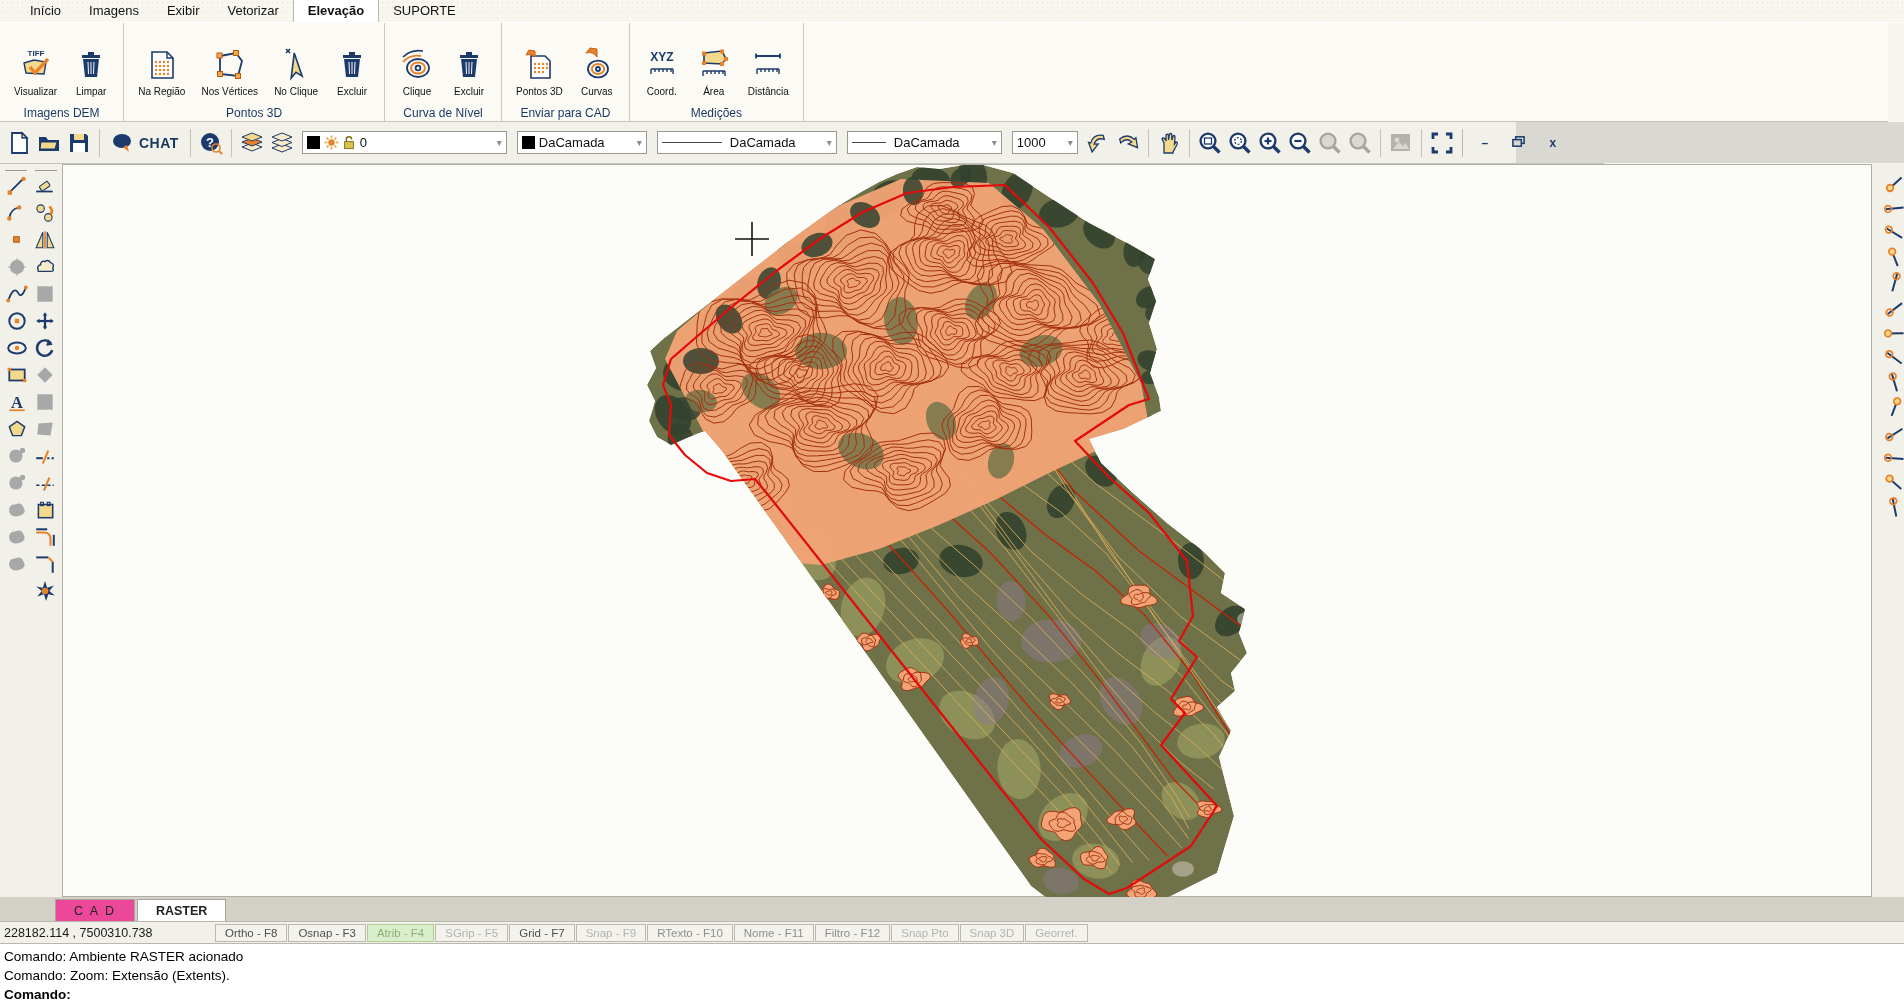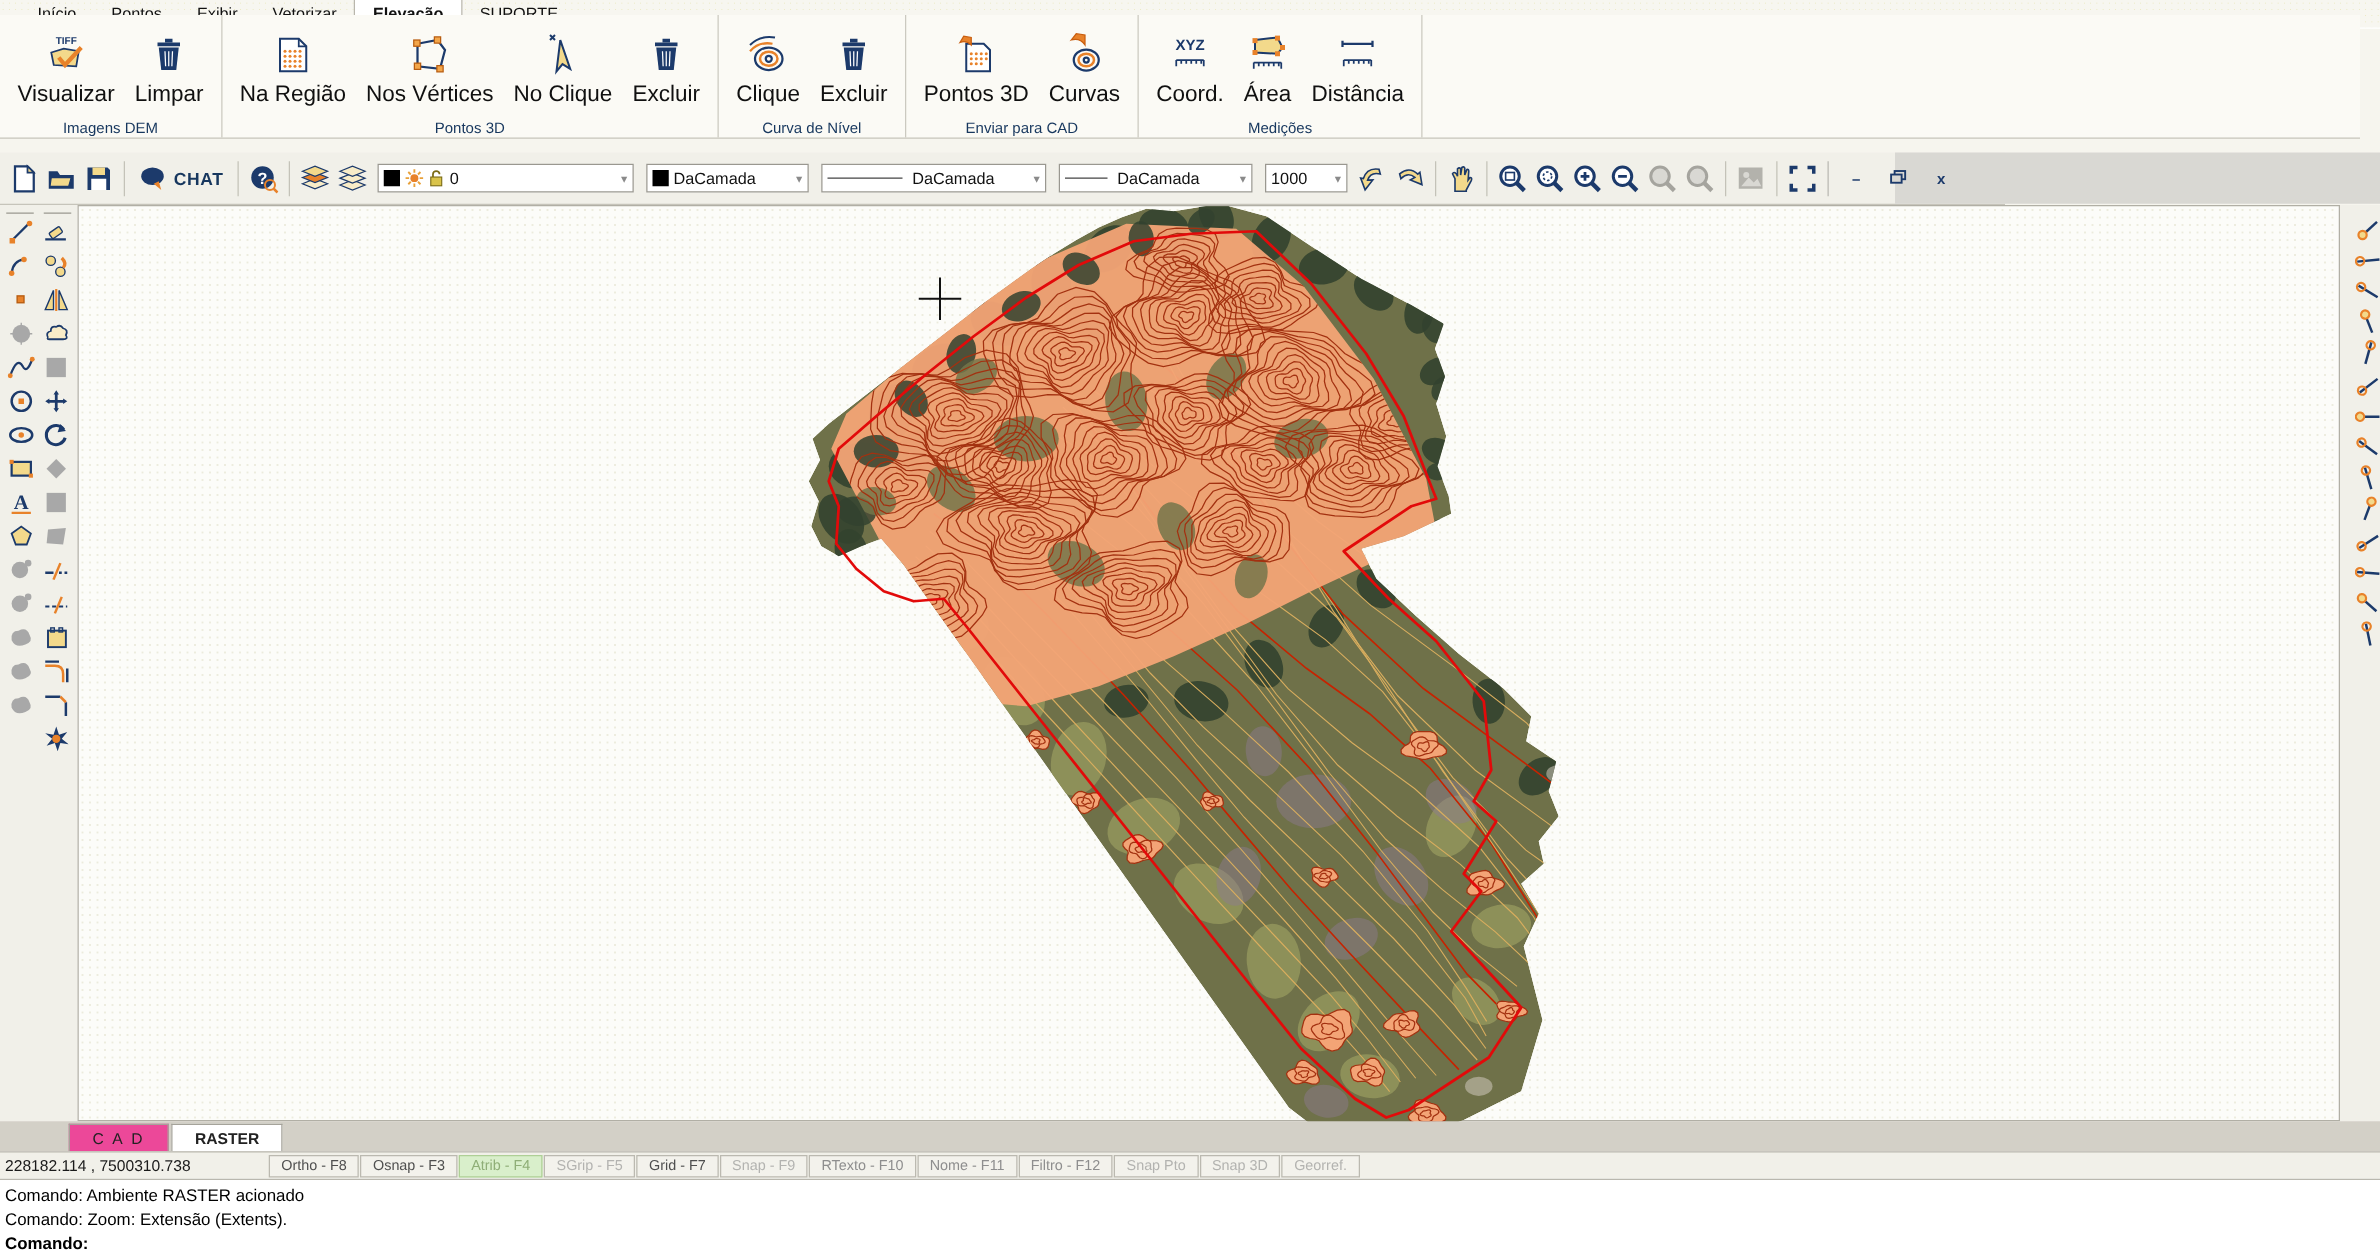--- a/index.html
+++ b/index.html
@@ -11,30 +11,30 @@
     background-color:#f7f6f0;
     background-image:radial-gradient(#e9e5b8 18%, transparent 20%);
     background-size:5px 5px;
   }
   
   .menubar { position:absolute; left:0; top:0; width:1904px; height:23px;
     display:flex; align-items:flex-end; padding-left:16px; border-bottom:1px solid #ffffff; }
   .menutab { padding:3px 14px 4px; font-size:13px; color:#111; cursor:default; }
   .menutab.active { font-weight:bold; background:#ffffff; border:1px solid #b9b6ac; border-bottom:none; }
   
-  .ribbon { position:absolute; left:0; top:12px; width:1888px; height:99px;
+  .ribbon { position:absolute; left:0; top:23px; width:1888px; height:99px;
     background:#fbfaf5; border-bottom:1px solid #c6c4ba; display:flex; }
   .rgroup { position:relative; display:flex; align-items:flex-start; padding:4px 6px 18px;
     border-right:1px solid #cbc9c0; }
   .rgroup-label { position:absolute; bottom:1px; left:0; width:100%; text-align:center;
     font-weight:normal; color:#17375e; font-size:12px; }
   .ritem { display:flex; flex-direction:column; align-items:center; justify-content:flex-end;
     padding:2px 8px; height:72px; cursor:default; }
   .ritem svg { width:36px; height:36px; margin-bottom:3px; }
-  .ritem .rlab { font-size:18px; color:#101010; white-space:nowrap; }
+  .ritem .rlab { font-size:10px; color:#101010; white-space:nowrap; }
   
   .toolbar { position:absolute; left:0; top:122px; width:1604px; height:42px;
     background:#f1f0e9; border-bottom:1px solid #c6c4ba; display:flex; align-items:center; padding-left:4px; }
   .toolbar .graytail { position:absolute; left:1516px; top:0; width:388px; height:41px; background:#d9d8d3; }
   .tbtn { width:30px; height:30px; display:flex; align-items:center; justify-content:center; cursor:default; }
   .tbtn svg { width:24px; height:24px; }
   .tsep { width:1px; height:28px; background:#c4c2b8; margin:0 5px; }
   .chatbtn { display:flex; align-items:center; gap:4px; padding:0 6px; }
   .chatbtn .chatlab { font-weight:bold; color:#17375e; font-size:14px; letter-spacing:0.5px; }
   .dd { height:23px; background:#fff; border:1px solid #9a9890; display:flex; align-items:center;
@@ -80,21 +80,21 @@
   .commandarea { position:absolute; left:0; top:943px; width:1904px; height:57px; background:#ffffff;
     border-top:1px solid #b9b7ae; padding:3px 0 0 4px; overflow:hidden; }
   .cmdline { font-size:13.5px; color:#000; line-height:19px; white-space:pre; }
   .cmdline.bold { font-weight:bold; }
 </style>
 </head>
 <body>
 
 <div class="menubar dotbg">
   <div class="menutab">Início</div>
-  <div class="menutab">Pontos</div>
+  <div class="menutab">Imagens</div>
   <div class="menutab">Exibir</div>
   <div class="menutab">Vetorizar</div>
   <div class="menutab active">Elevação</div>
   <div class="menutab">SUPORTE</div>
 </div>
 
 <div class="ribbon dotbg">
 
   <div class="rgroup">
     <div class="ritem">

